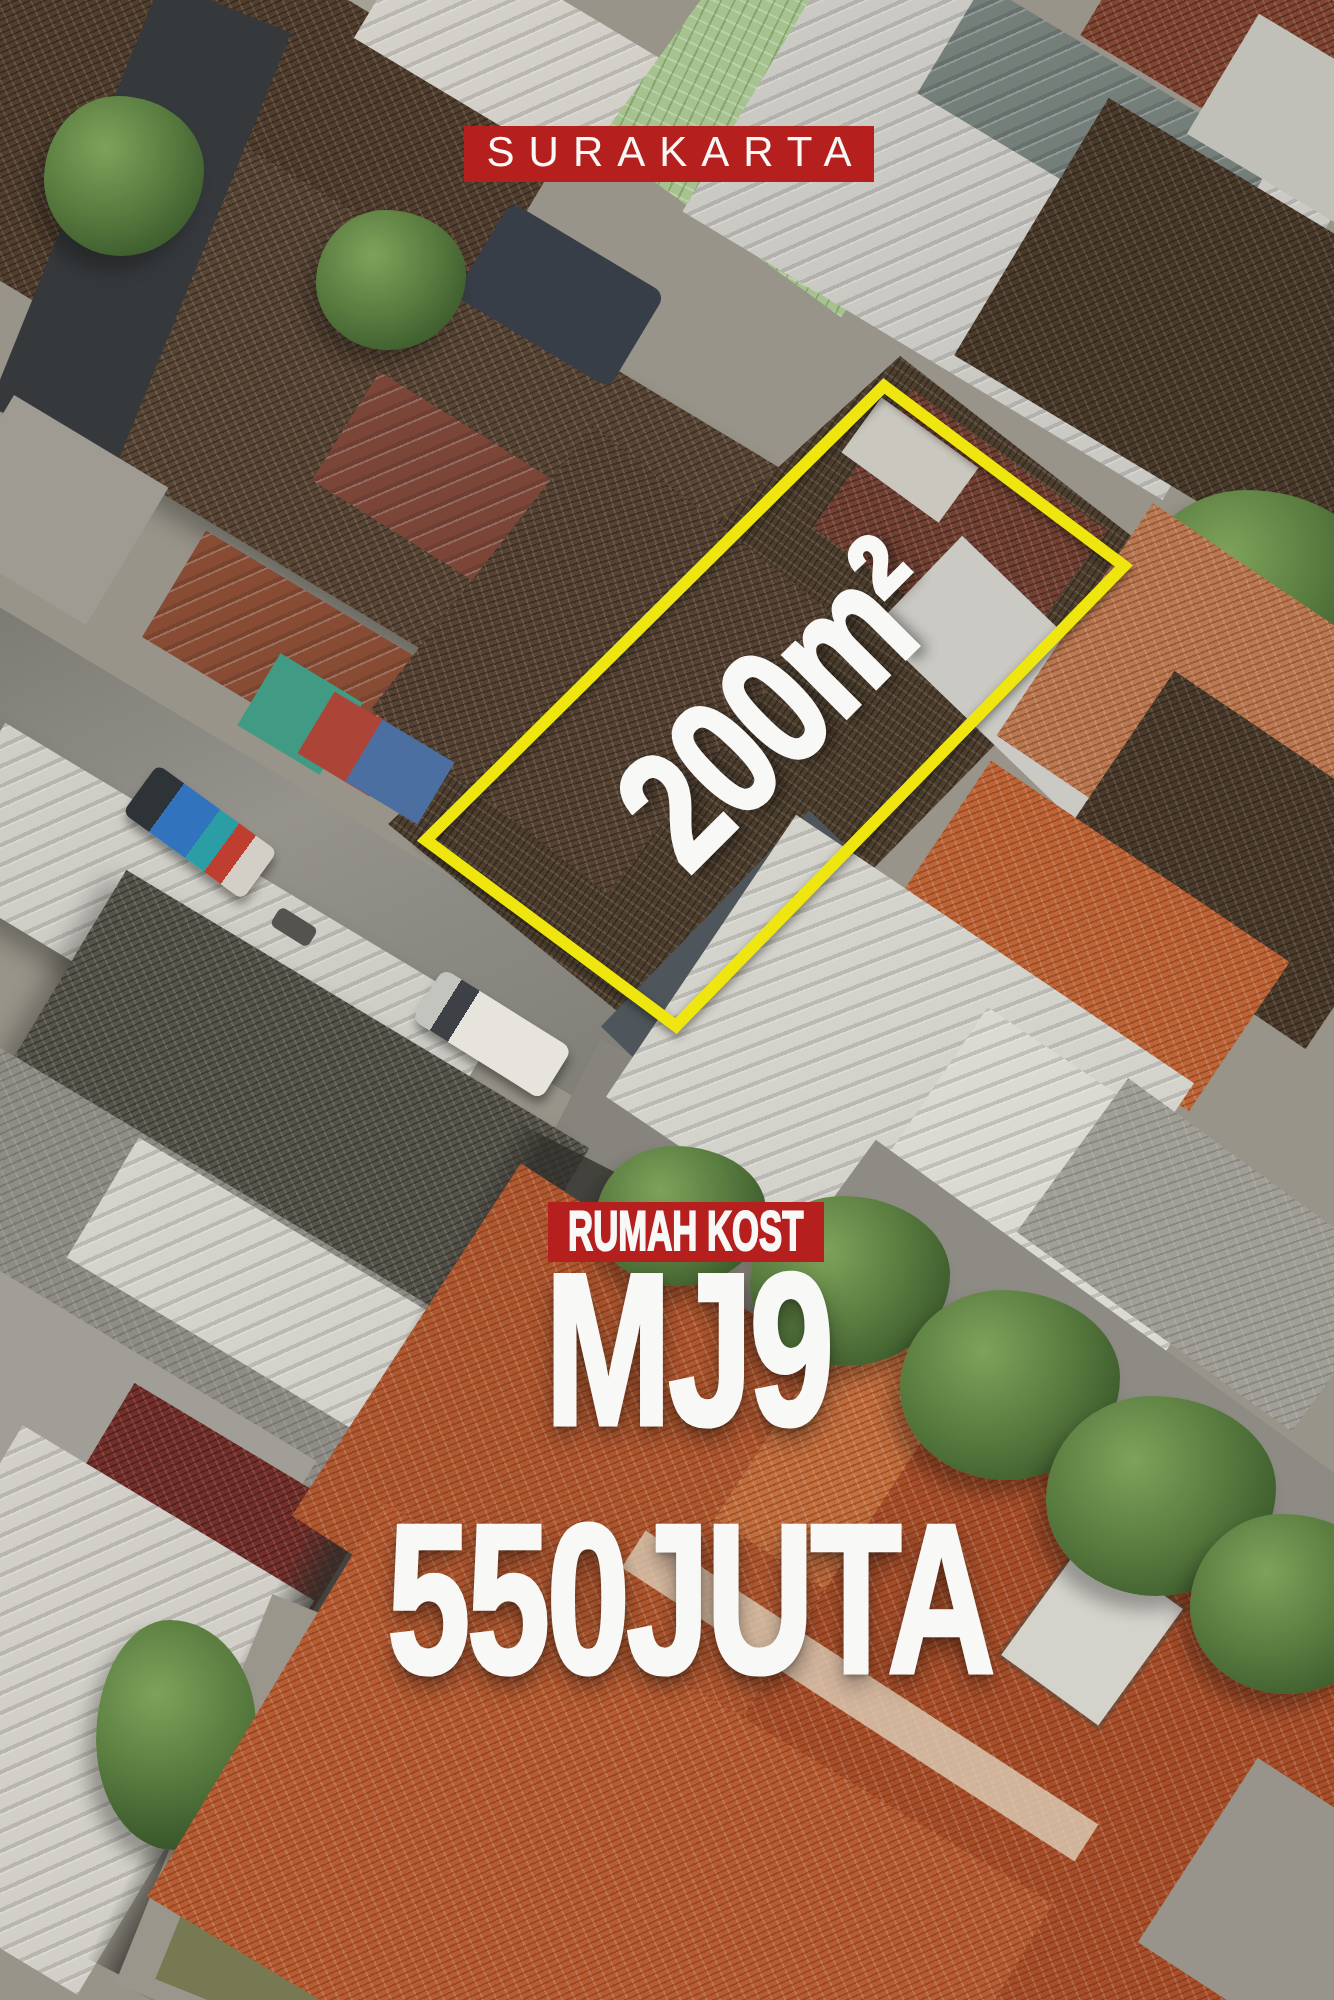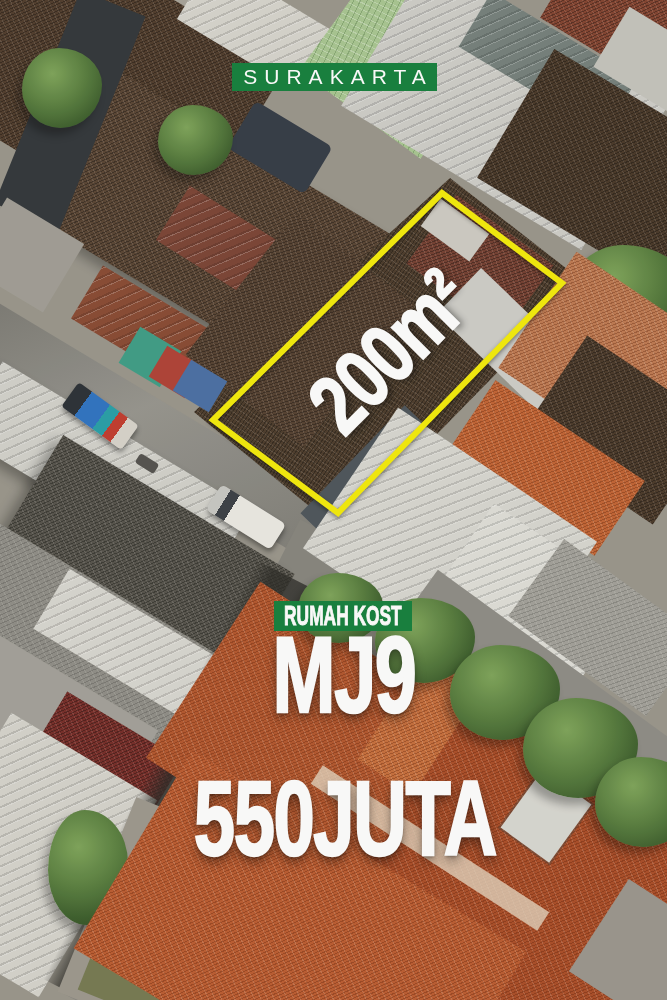--- a/index.html
+++ b/index.html
@@ -21,21 +21,21 @@
     repeating-linear-gradient(35deg, rgba(255,238,220,.16) 0 1px, rgba(0,0,0,0) 1px 6px);}
   .ribs{background-image:
     repeating-linear-gradient(125deg, rgba(0,0,0,.12) 0 2px, rgba(255,255,255,.20) 2px 3px, rgba(0,0,0,0) 3px 9px);}
   .roadtex{background-image:
     linear-gradient(125deg, rgba(0,0,0,.18), rgba(255,255,255,.08) 45%, rgba(0,0,0,.14));}
   .blob{border-radius:46% 54% 52% 48% / 52% 46% 54% 48%;
     background:radial-gradient(circle at 38% 32%, #7fa55a, #567b3d 48%, #3b5c2b 78%, #2e4a22);
     box-shadow:-5px 7px 9px rgba(0,0,0,.30);}
   .shadowed{box-shadow:-6px 8px 12px rgba(0,0,0,.30);}
   
-  .blackbox{background:#15803d;display:flex;align-items:center;justify-content:center;z-index:60;}
+  .blackbox{background:#b91c1c;display:flex;align-items:center;justify-content:center;z-index:60;}
   .big{color:#fff;font-weight:700;line-height:1;white-space:nowrap;
     -webkit-text-stroke:2.5px #fff;
     text-shadow:0 6px 14px rgba(0,0,0,.45), 0 2px 4px rgba(0,0,0,.35);}
   .bigwrap{left:0;width:667px;display:flex;justify-content:center;align-items:center;z-index:60;}
   #surakarta-badge span{font-size:21px;font-weight:400;letter-spacing:7px;margin-right:-7px;color:#fff;}
   #rumah-kost-box span{font-size:28px;font-weight:700;transform:scaleX(.62);-webkit-text-stroke:1px #fff;color:#fff;white-space:nowrap;}
   #mj9-wrap span{font-size:108px;transform:translateX(11px) scaleX(.70);letter-spacing:-2px;}
   #dibawah-box span{font-size:66px;font-weight:700;line-height:1;transform:scaleX(.56);-webkit-text-stroke:2px #fff;color:#fff;white-space:nowrap;}
   #juta-wrap span{font-size:106px;transform:translateX(11px) scaleX(.70);letter-spacing:-2px;}
   #plot-area-label{left:229px;top:297px;width:320px;height:110px;display:flex;align-items:center;justify-content:center;
@@ -137,18 +137,18 @@
 
   <div id="rumah-kost-box" class="p blackbox" style="left:50%;top:601px;width:138px;height:30px;transform:translateX(calc(-50% + 9px));">
     <span>RUMAH KOST</span>
   </div>
 
   <div id="mj9-wrap" class="p bigwrap" style="top:627px;height:95px;">
     <span class="big">MJ9</span>
   </div>
 
 
-  <div id="juta-wrap" class="p bigwrap" style="top:770px;height:95px;">
+  <div id="juta-wrap" class="p bigwrap" style="top:752px;height:95px;">
     <span class="big">550JUTA</span>
   </div>
 
   <div class="p haze"></div>
 </div>
 
 </body></html>

